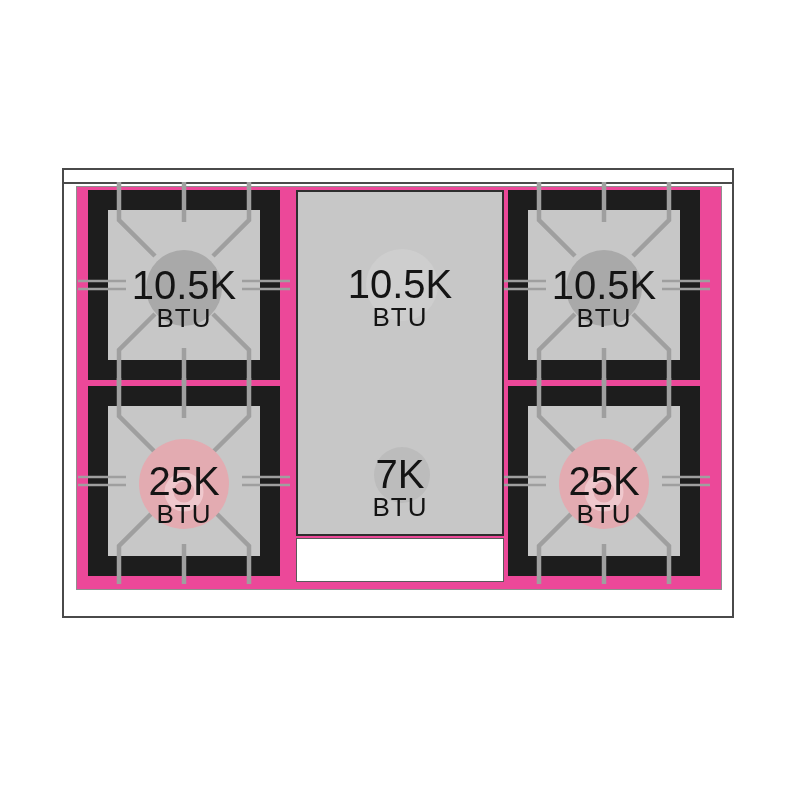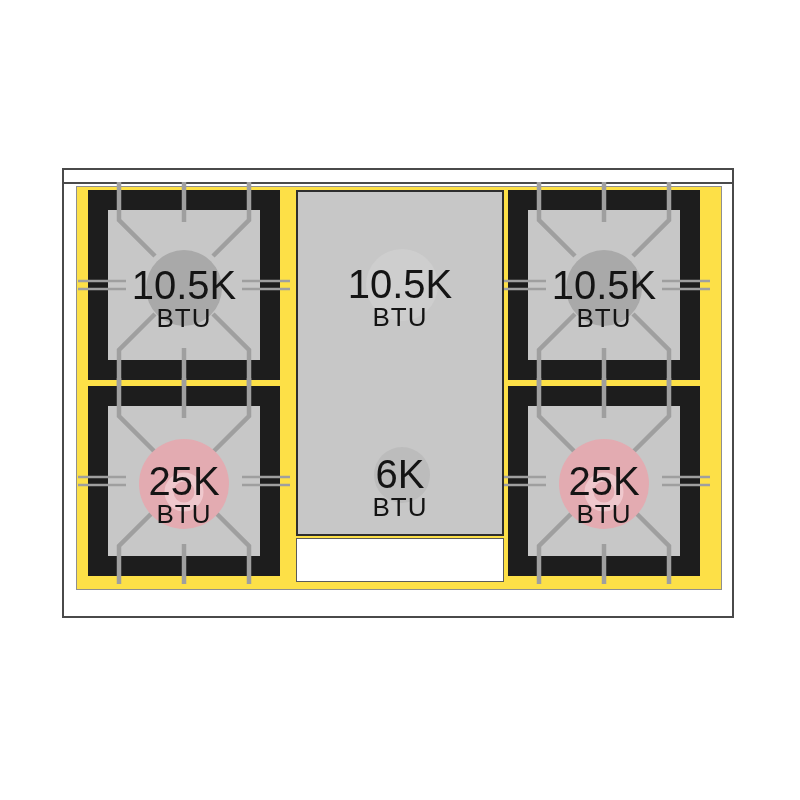--- a/index.html
+++ b/index.html
@@ -6,21 +6,21 @@
   #stage{
     position:relative;width:800px;height:800px;background:#ffffff;
     font-family:"Liberation Sans",sans-serif;overflow:hidden;
   }
   
   .body-frame{position:absolute;left:62px;top:168px;width:672px;height:450px;
     background:#ffffff;border:2px solid #4a4a4a;box-sizing:border-box;}
   .back-strip{position:absolute;left:62px;top:168px;width:672px;height:16px;
     background:#ffffff;border:2px solid #4a4a4a;box-sizing:border-box;}
   .cooktop{position:absolute;left:76px;top:186px;width:646px;height:404px;
-    background:#fde047;border:1px solid #8f8f8f;box-sizing:border-box;}
+    background:#ec4899;border:1px solid #8f8f8f;box-sizing:border-box;}
   
   .module{position:absolute;width:192px;height:190px;background:#1d1d1d;}
   .module-inner{position:absolute;left:20px;top:20px;right:20px;bottom:20px;background:#c7c7c7;}
   .grate{position:absolute;left:0;top:0;width:192px;height:190px;overflow:visible;}
   .grate polyline,.grate line{stroke:#9f9f9f;stroke-width:4.5;fill:none;}
   .grate line.thin{stroke-width:2.5;}
   .label{position:absolute;left:0;top:74px;width:100%;text-align:center;color:#141414;}
   .val{font-size:40px;line-height:42px;white-space:nowrap;}
   .unit{font-size:26px;line-height:25px;letter-spacing:1px;}
   
@@ -132,21 +132,21 @@
     </div>
 
     <div class="griddle">
       <div class="spot" style="left: 68px; top: 57px; width: 72px; height: 72px; background: rgb(206, 206, 206);"></div>
       <div class="spot" style="left: 76px; top: 255px; width: 56px; height: 56px; background: rgb(188, 188, 188);"></div>
       <div class="g-label" style="top:71px;">
         <div class="val">10.5K</div>
         <div class="unit">BTU</div>
       </div>
       <div class="g-label" style="top:261px;">
-        <div class="val">6K</div>
+        <div class="val">7K</div>
         <div class="unit">BTU</div>
       </div>
     </div>
 
     <div class="drawer"></div>
 
   </div>
 </div>
 
 </body></html>

